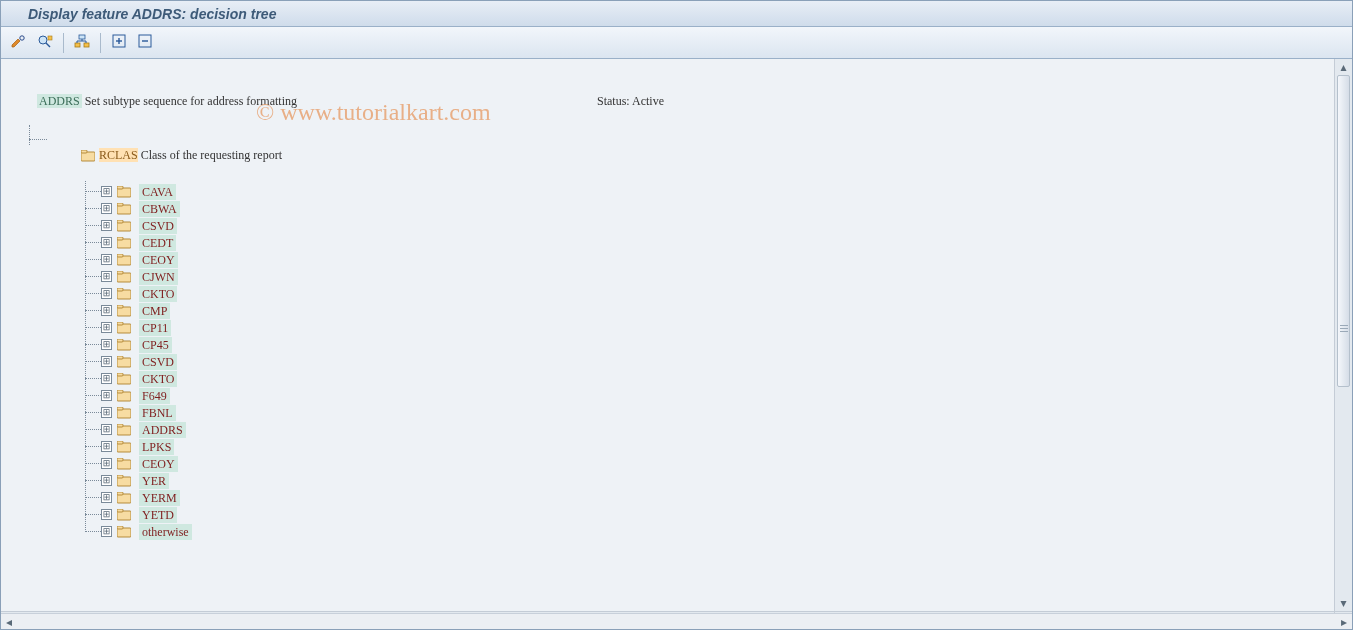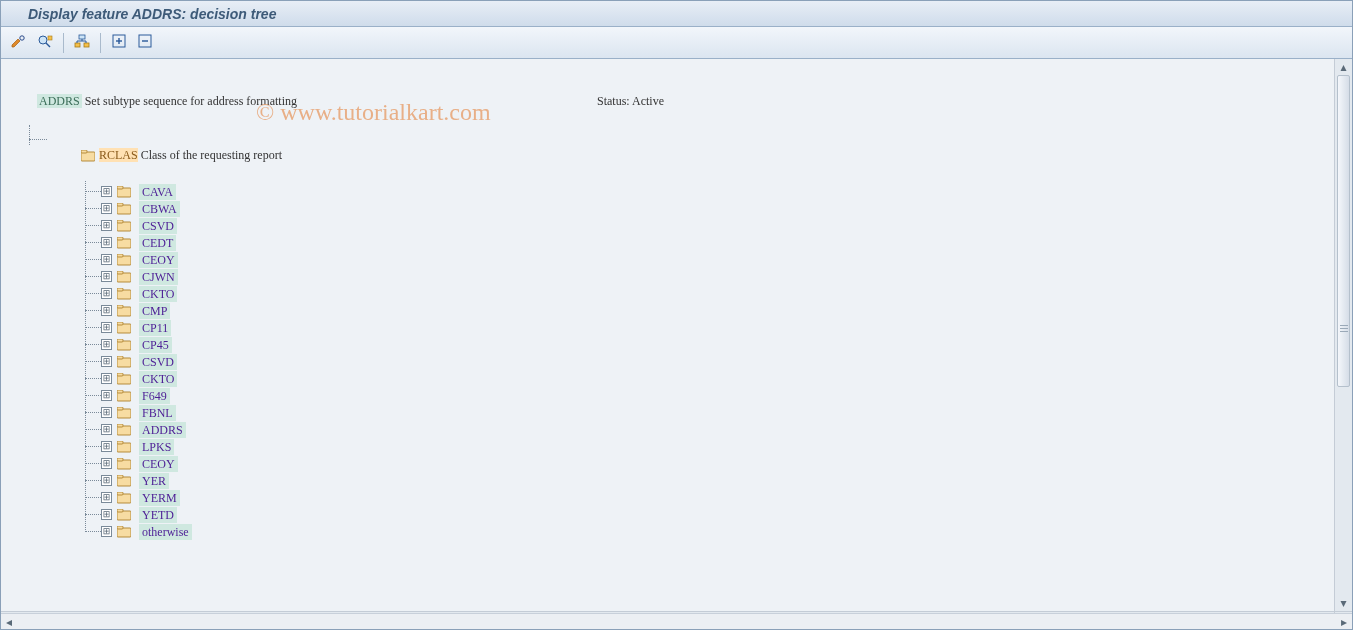--- a/index.html
+++ b/index.html
@@ -155,21 +155,21 @@
     border: 1px solid #7a8a99;
     background: #fff;
     font-size: 9px; line-height: 9px;
     text-align: center;
     color: #5a6a78;
     cursor: pointer;
   }
   .child-label {
     background: #cfe8e0;
     padding: 0 3px;
-    color: #4c1d95;
+    color: #7f1d1d;
     margin-left: 4px;
   }
   .child-row .folder-icon { margin-left: 4px; }
   
   .vscroll {
     position: absolute;
     top: 0; right: 0; bottom: 18px;
     width: 18px;
     background: #e3e9ef;
     border-left: 1px solid #c4ccd6;

